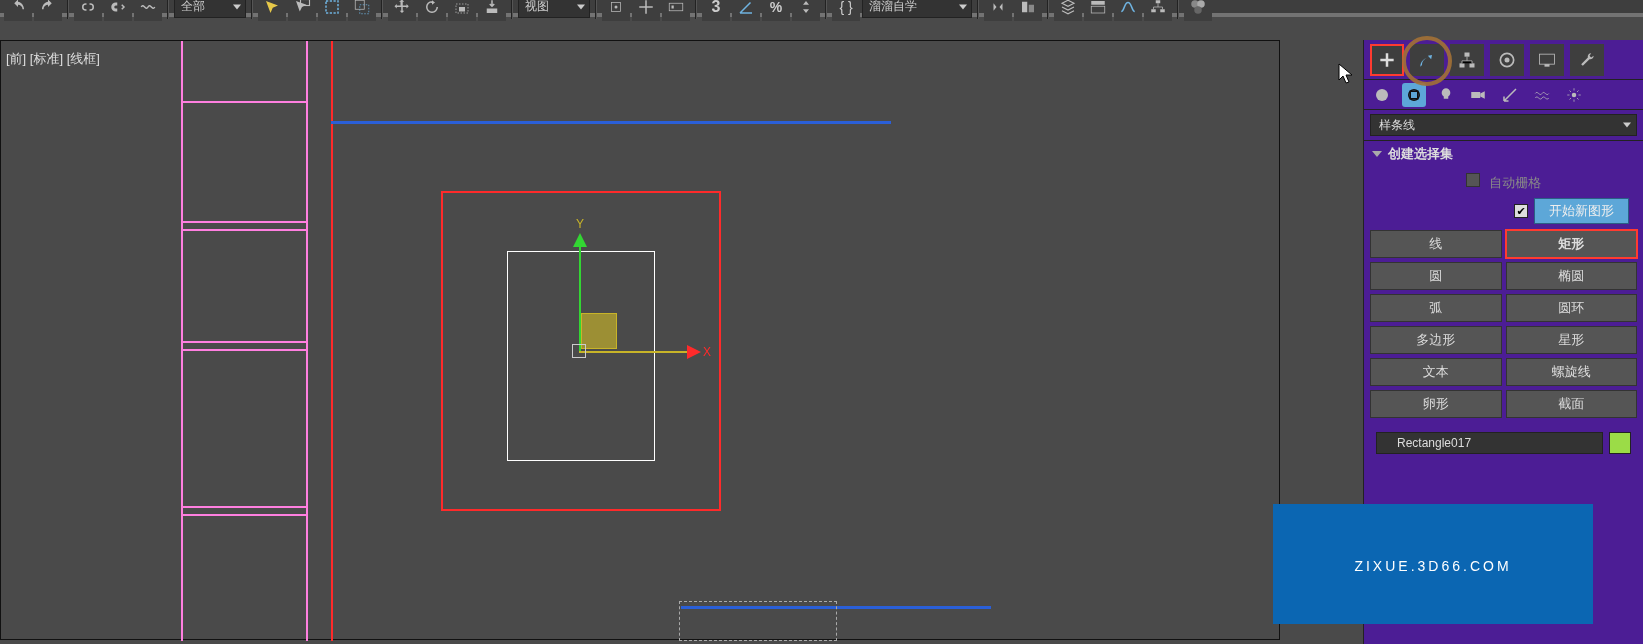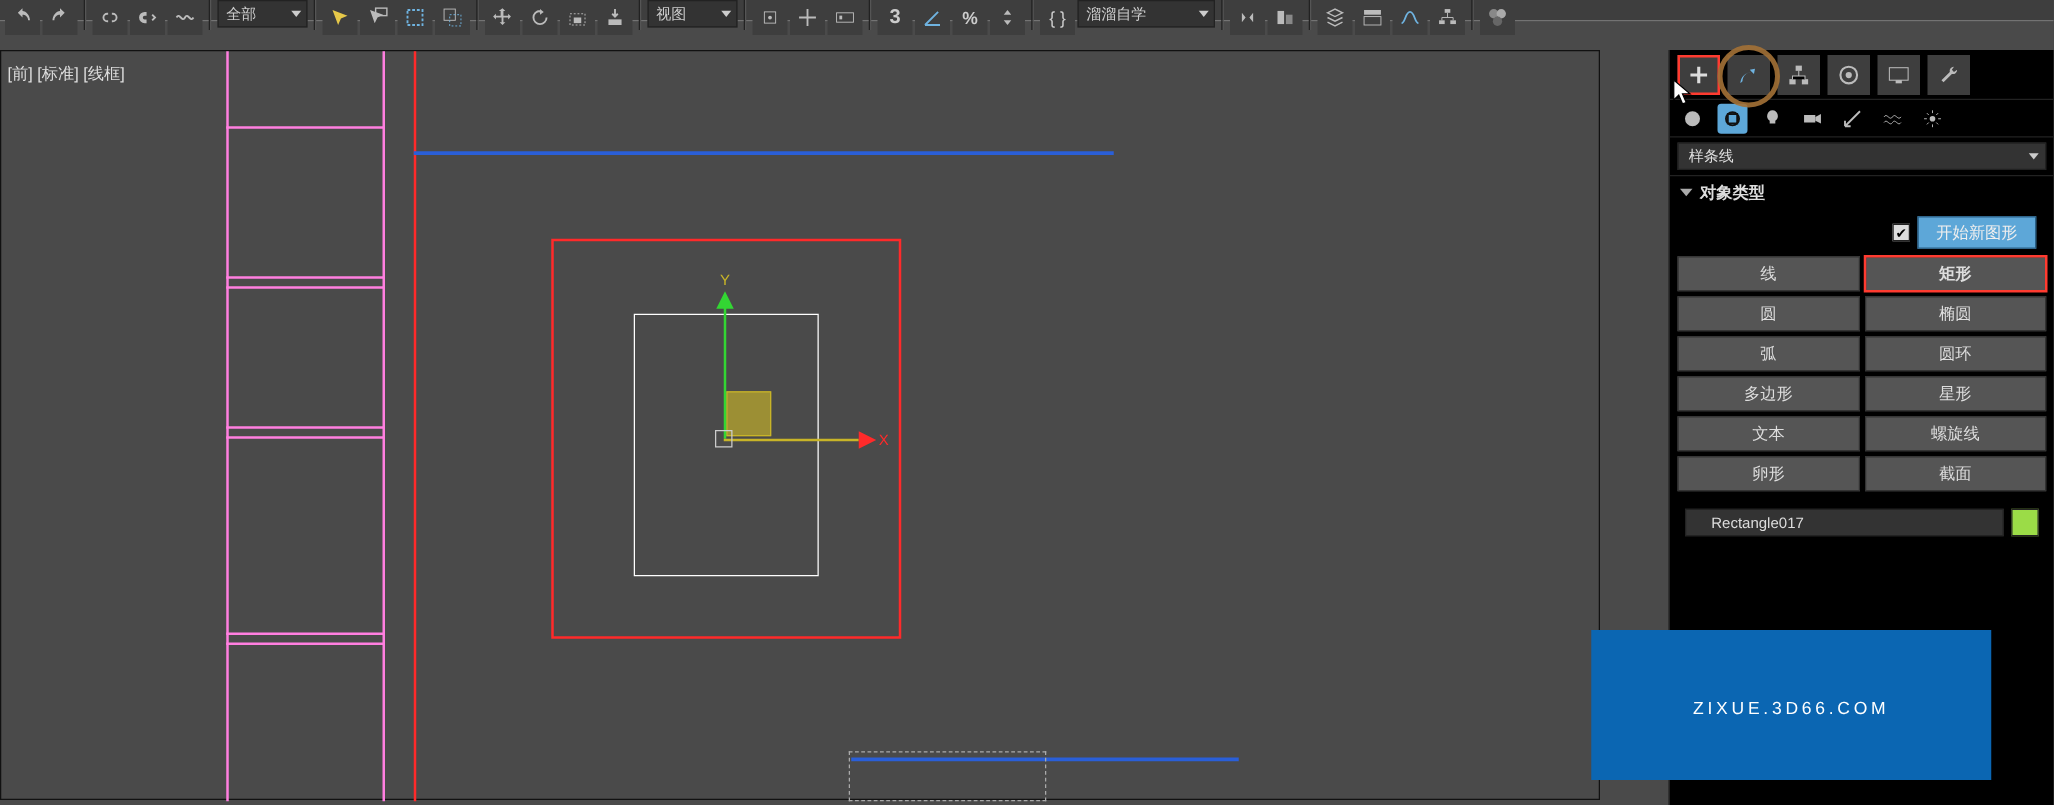--- a/index.html
+++ b/index.html
@@ -11,22 +11,23 @@
     font-size: 12px;
     color: #ccc;
     overflow: hidden;
     position: relative;
   }
 
   
   .toolbar {
     height: 17px;
     background: #3e3e3e;
-    border-bottom: 1px solid #737373;
+    border-bottom: 4px solid #737373;
     display: flex;
+    align-items: center;
     padding: 0 4px;
     gap: 2px;
   }
   .tb-btn {
     width: 28px;
     height: 28px;
     background: #3e3e3e;
     display: flex;
     align-items: center;
     justify-content: center;
@@ -80,23 +81,23 @@
     border: 1px solid #111;
   }
   
   .draw-line { position:absolute; }
 
   
   .command-panel {
     position:absolute;
     top: 40px;
     right: 0;
-    width: 308px;
+    width: 280px;
     height: 604px;
-    background: #000000;
+    background: #4c1d95;
     border-left: 1px solid #222;
   }
   .tab-row {
     display:flex;
     height:40px;
     align-items:center;
     padding-left:6px;
     gap:6px;
     border-bottom:1px solid #222;
   }
@@ -534,23 +535,27 @@
           <path d="M12 3v3m0 12v3M3 12h3m12 0h3M6 6l2 2m8 8l2 2M6 18l2-2m8-8l2-2" stroke="#bbb"></path>
         </svg>
     </div>
   </div>
 
   <div class="panel-dropdown">
     <span>样条线</span>
   </div>
 
   <div class="rollout-header">
-    <span>对象类型</span>
+    <span>创建选择集</span>
   </div>
   <div class="rollout-body">
+    <div class="autogrid-row">
+      <span class="checkbox" style="background:#555;border-color:#333"></span>
+      <span style="margin-left:6px">自动栅格</span>
+    </div>
     <div class="start-shape-row">
       <span class="checkbox">✔</span>
       <div class="start-shape-btn">
         <span>开始新图形</span>
       </div>
     </div>
     <div class="btn-grid">
       <div class="obj-btn"><span>线</span></div>
       <div class="obj-btn highlight"><span>矩形</span></div>
       <div class="obj-btn"><span>圆</span></div>

